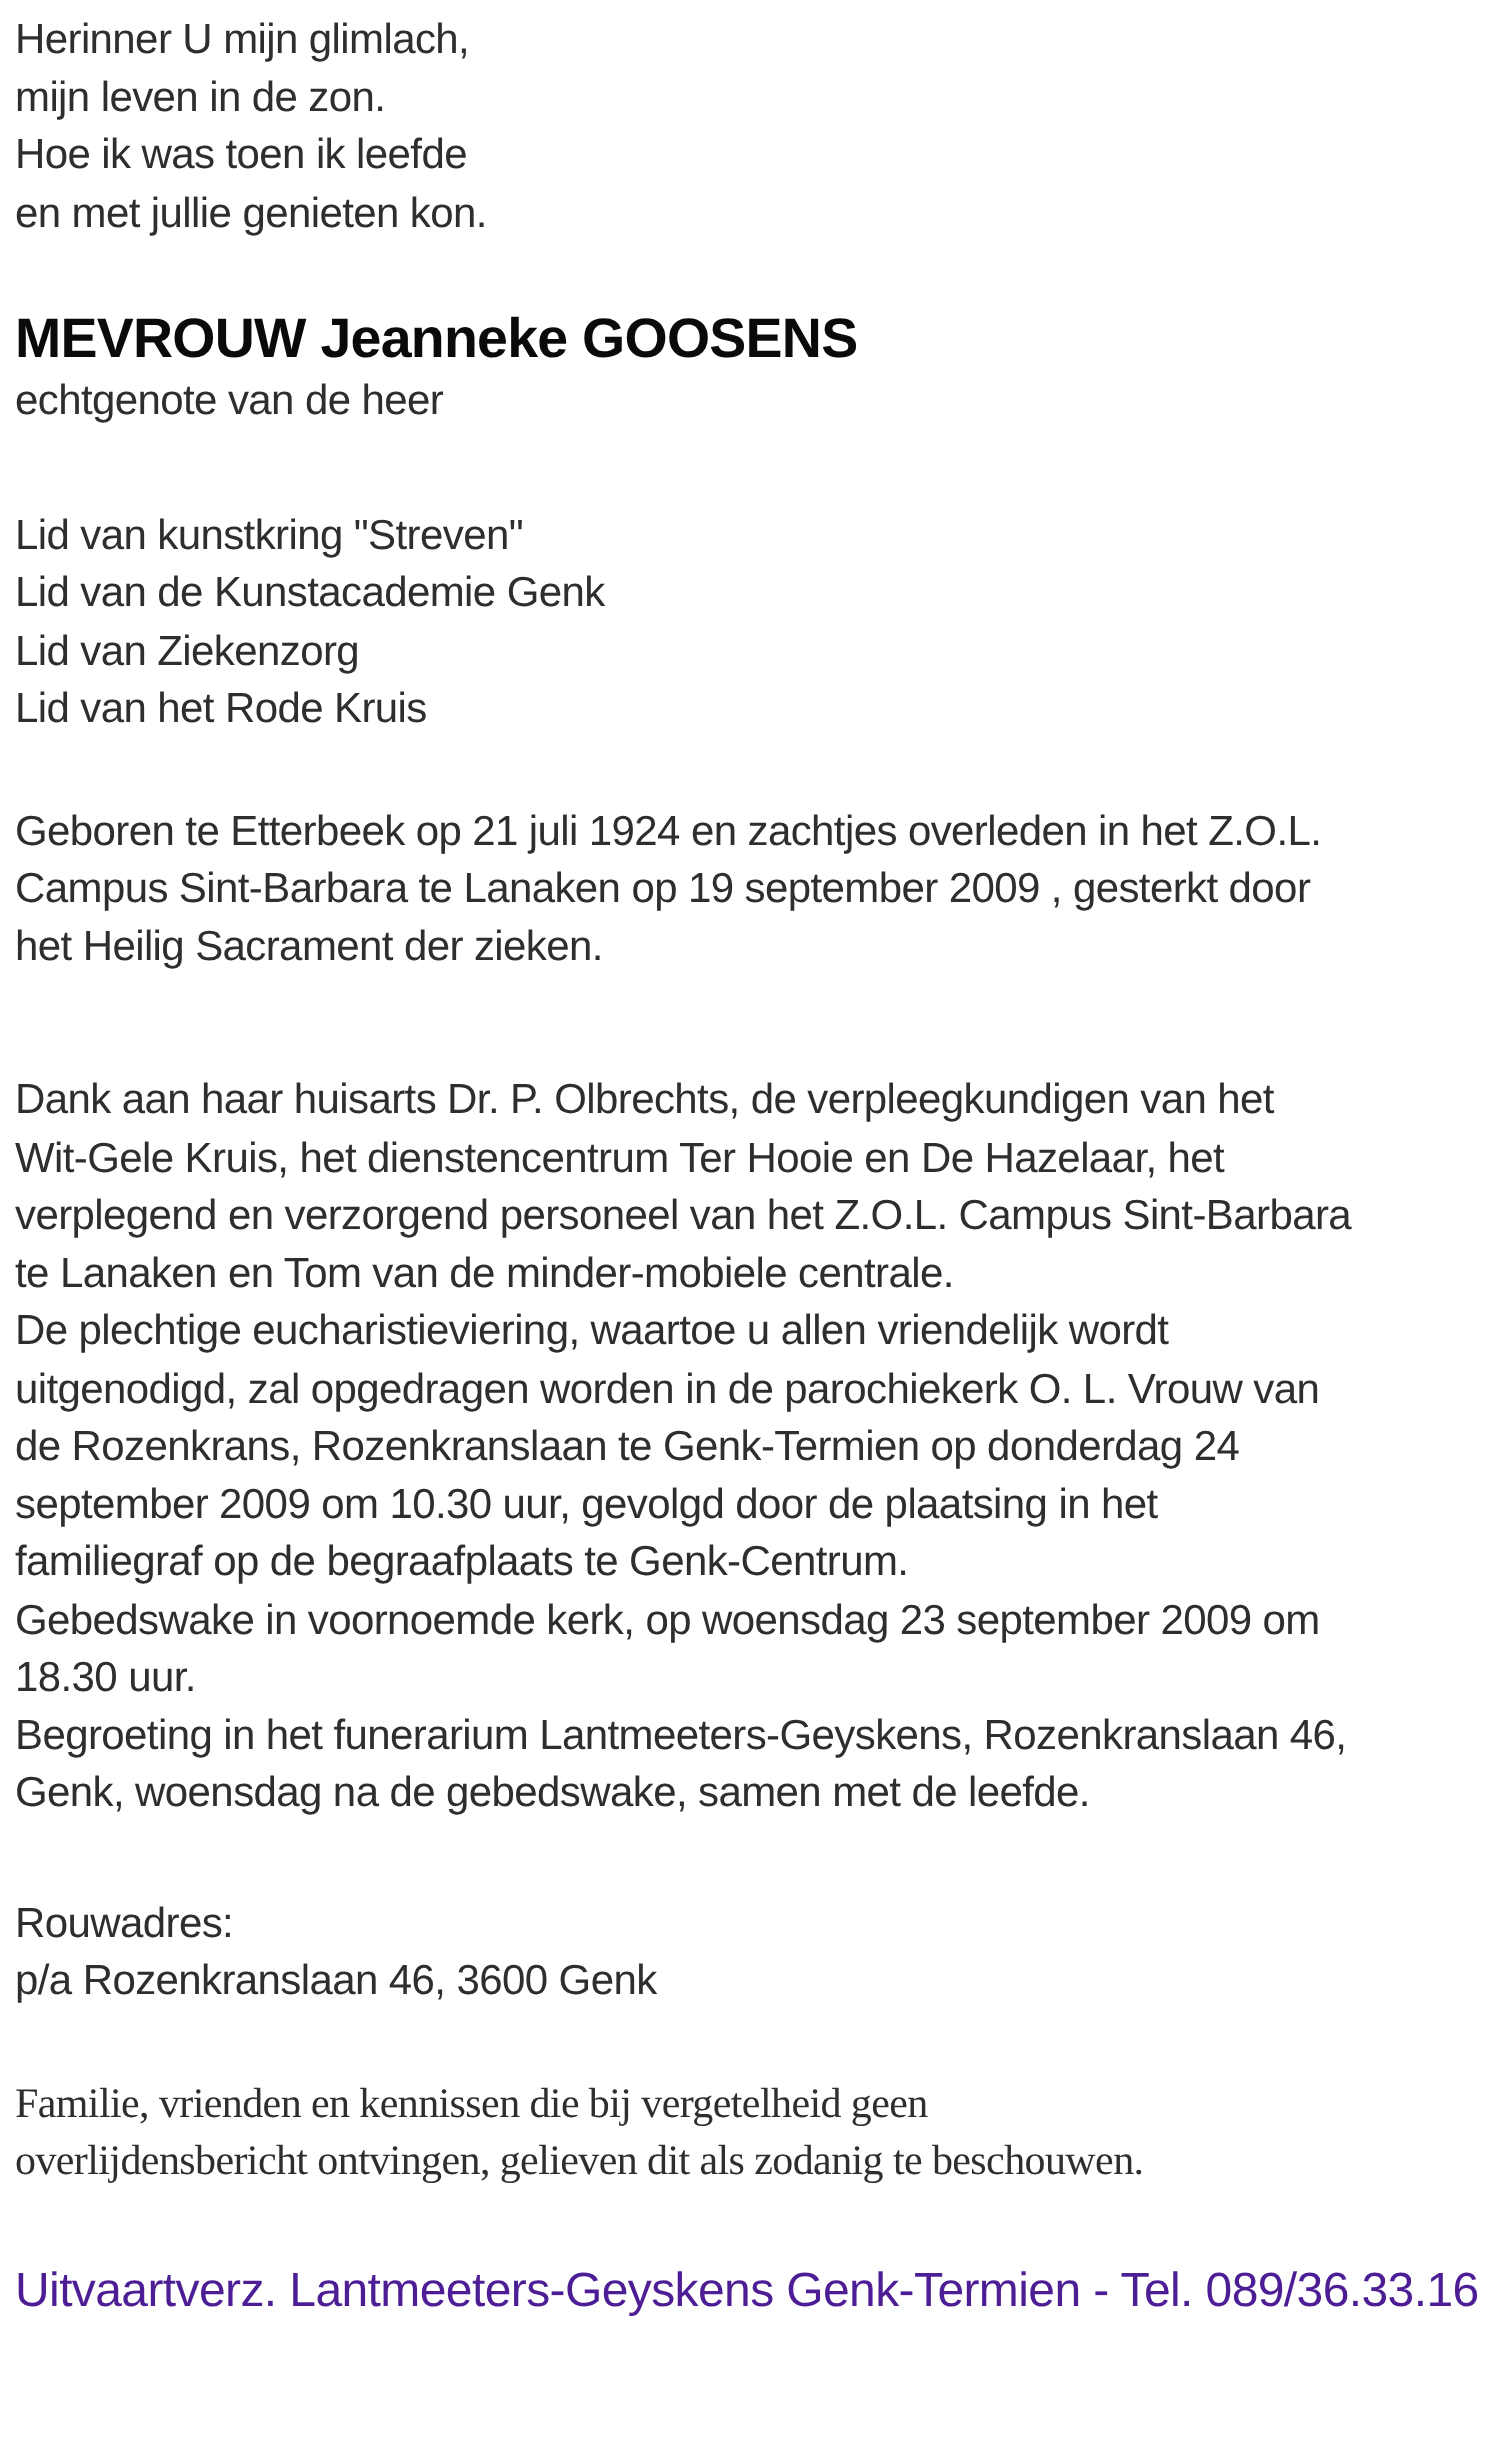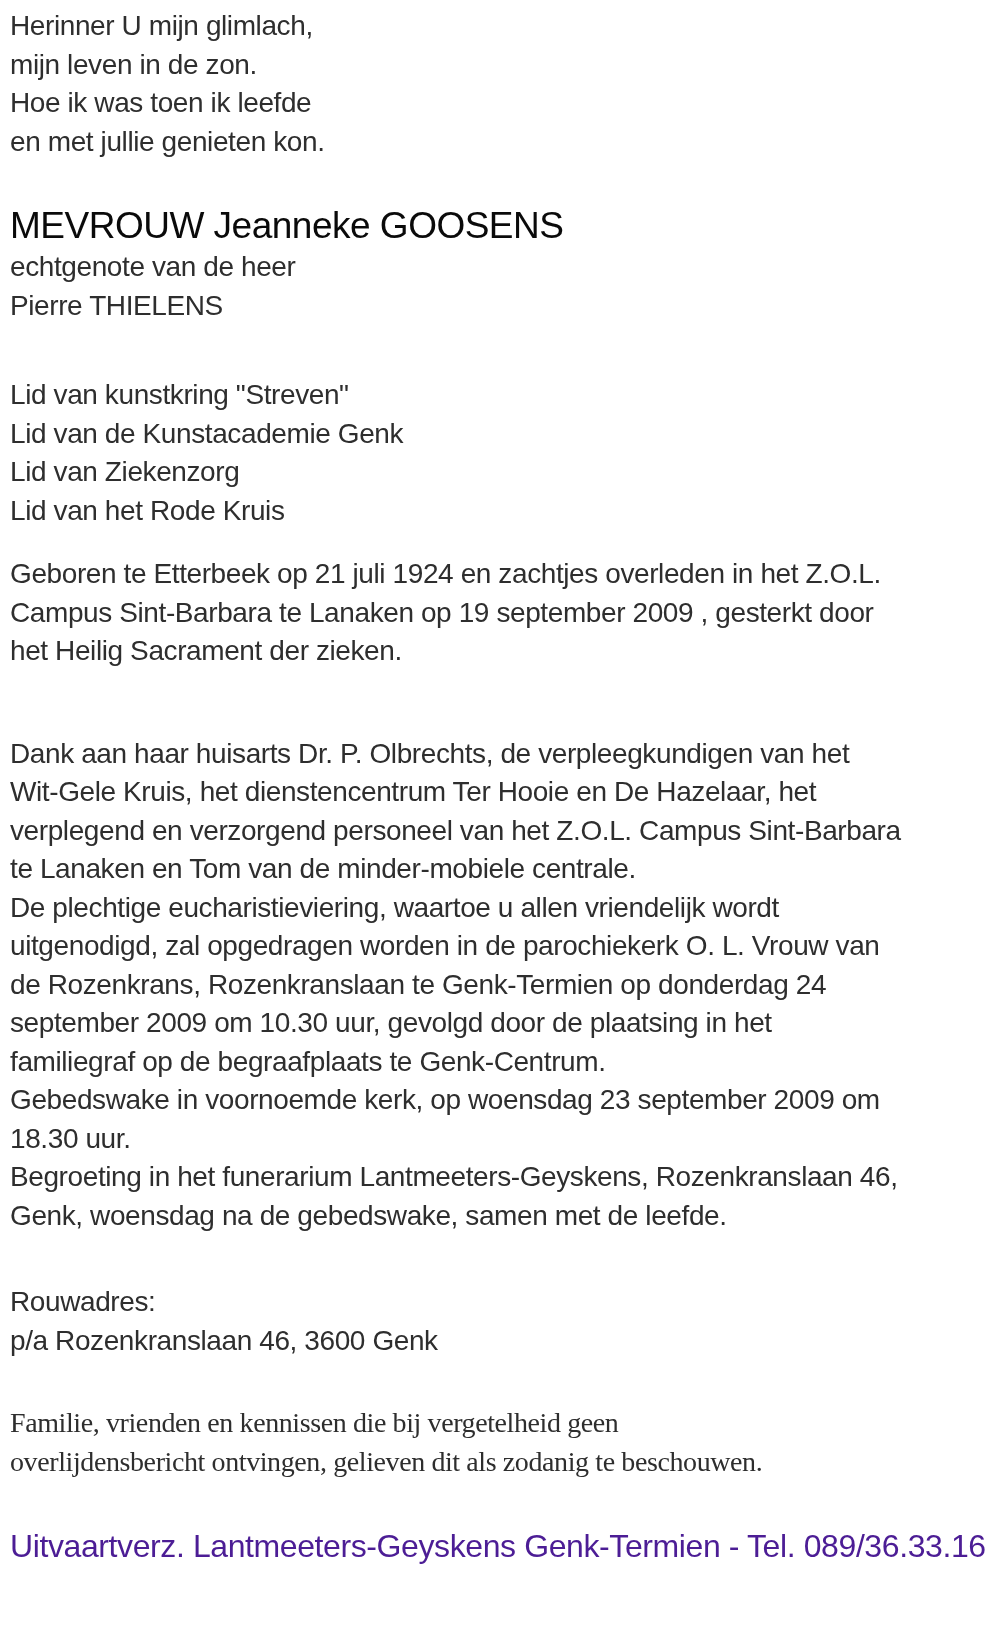--- a/index.html
+++ b/index.html
@@ -21,28 +21,28 @@
   .line {
     font-size: 28px;
     line-height: 38.5px;
     letter-spacing: -0.4px;
     white-space: nowrap;
     color: #2e2e2e;
   }
   .title-line {
     font-size: 37px;
     line-height: 44px;
-    font-weight: normal;
+    font-weight: bold;
     letter-spacing: -0.5px;
     white-space: nowrap;
     color: #0a0a0a;
     margin-top: 43px;
   }
   .block-memberships { margin-top: 51px; }
-  .block-birth-death { margin-top: 25px; }
+  .block-birth-death { margin-top: 43px; }
   .block-service     { margin-top: 64px; }
   .block-mourning    { margin-top: 48px; }
   .block-notice      { margin-top: 44px; font-family: Liberation Serif, serif; }
   .footer-line {
     margin-top: 46px;
     font-size: 32px;
     line-height: 38.5px;
     letter-spacing: -0.4px;
     white-space: nowrap;
     color: #4c1d95;
@@ -57,21 +57,20 @@
     <div class="line">Herinner U mijn glimlach,</div>
     <div class="line">mijn leven in de zon.</div>
     <div class="line">Hoe ik was toen ik leefde</div>
     <div class="line">en met jullie genieten kon.</div>
   </div>
 
   <div class="title-line">MEVROUW Jeanneke GOOSENS</div>
 
   <div class="block-spouse">
     <div class="line">echtgenote van de heer</div>
-    <div class="line">Pierre THIELENS</div>
   </div>
 
   <div class="block-memberships">
     <div class="line">Lid van kunstkring "Streven"</div>
     <div class="line">Lid van de Kunstacademie Genk</div>
     <div class="line">Lid van Ziekenzorg</div>
     <div class="line">Lid van het Rode Kruis</div>
   </div>
 
   <div class="block-birth-death">

